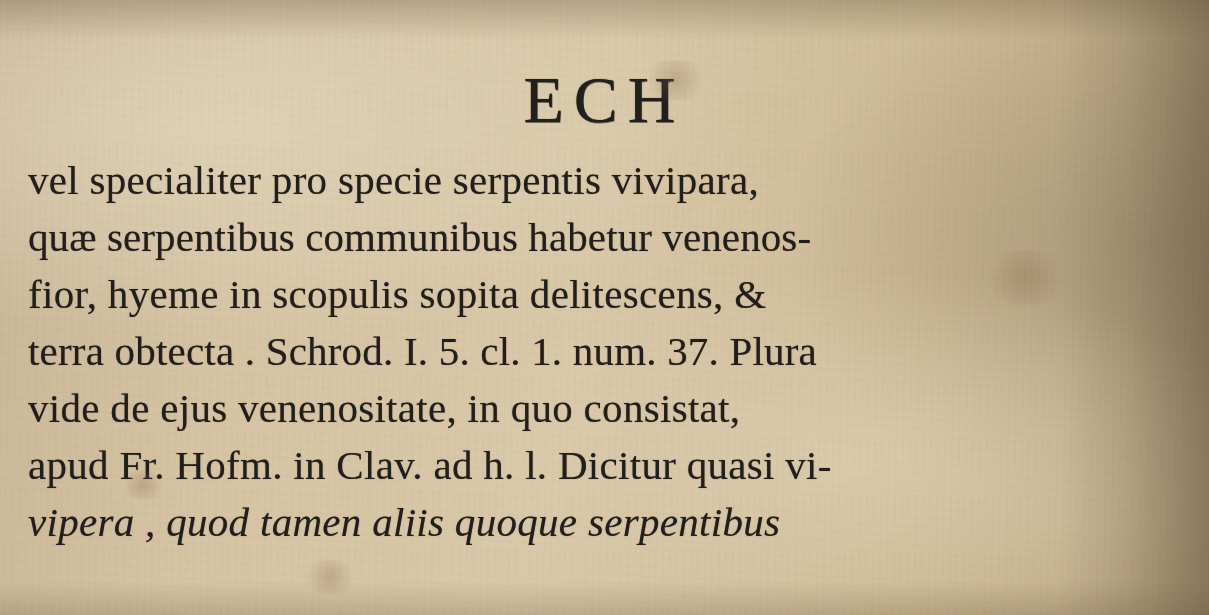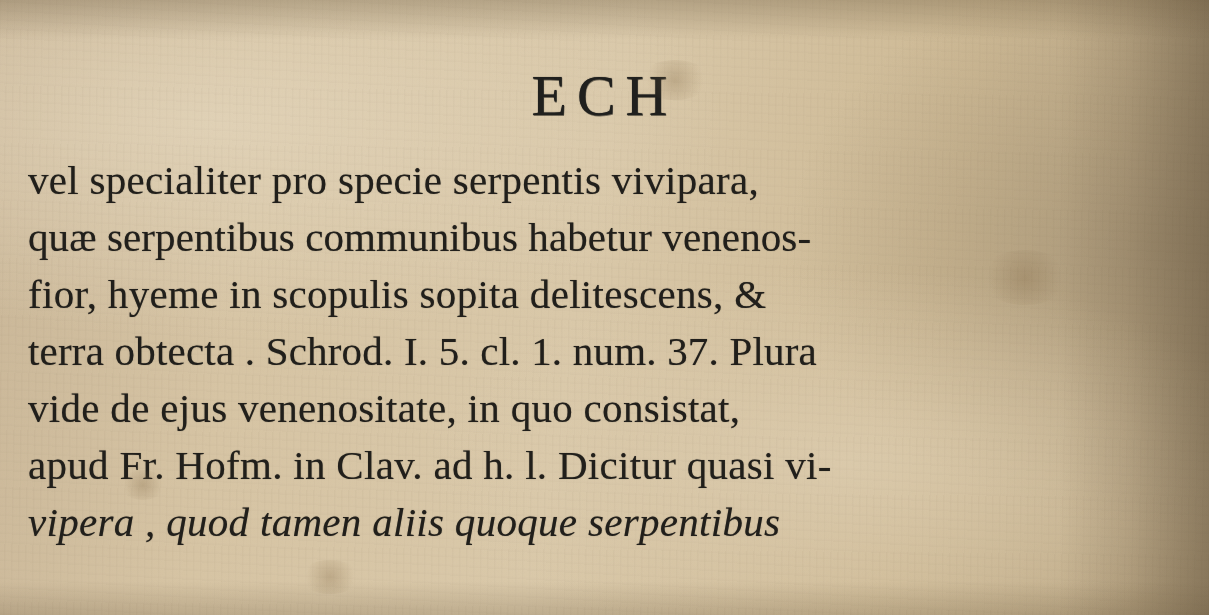--- a/index.html
+++ b/index.html
@@ -63,21 +63,21 @@
     pointer-events: none;
     background: radial-gradient(circle, rgba(130,105,70,0.30) 0%, rgba(130,105,70,0) 70%);
   }
 
   #headword {
     position: absolute;
     top: 62px;
     left: 0;
     width: 1209px;
     text-align: center;
-    font-size: 58px;
+    font-size: 66px;
     letter-spacing: 10px;
     color: #20201e;
     text-shadow: 0 0 1px rgba(25,25,22,0.8), 0.5px 0.5px 0 rgba(40,38,32,0.55);
     font-family: "Liberation Serif", serif;
   }
 
   #textblock {
     position: absolute;
     top: 152px;
     left: 28px;

